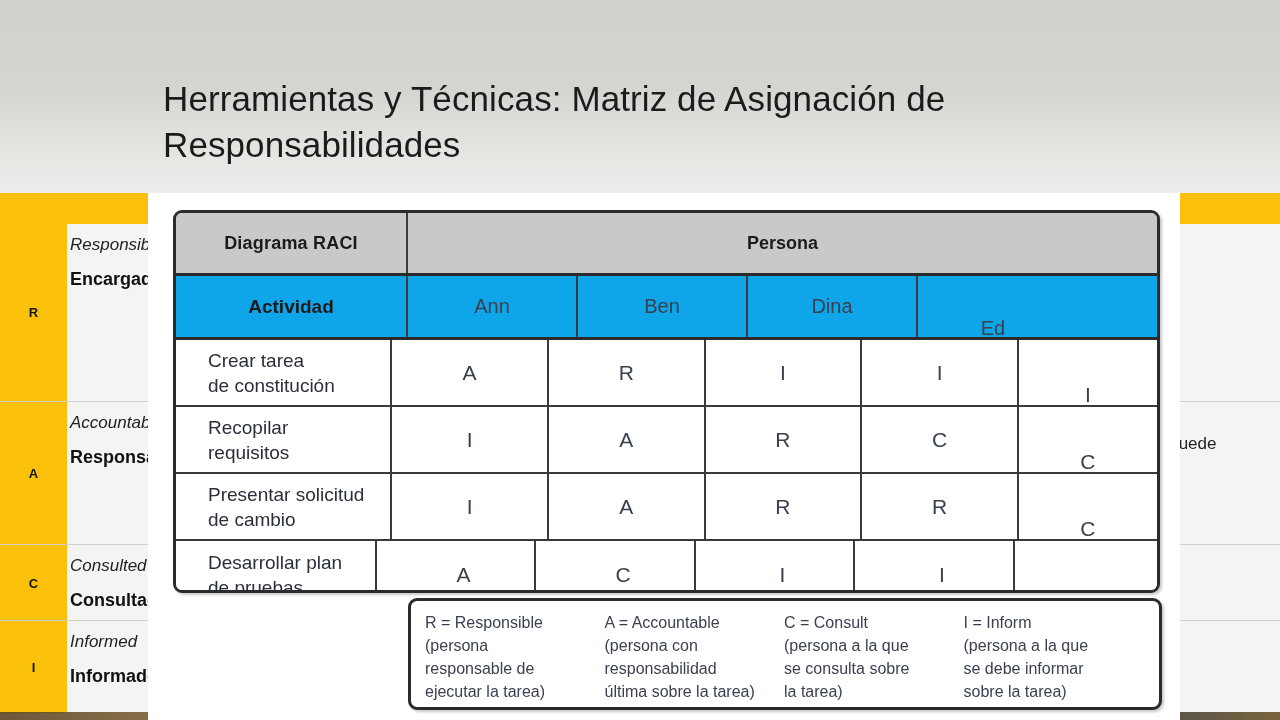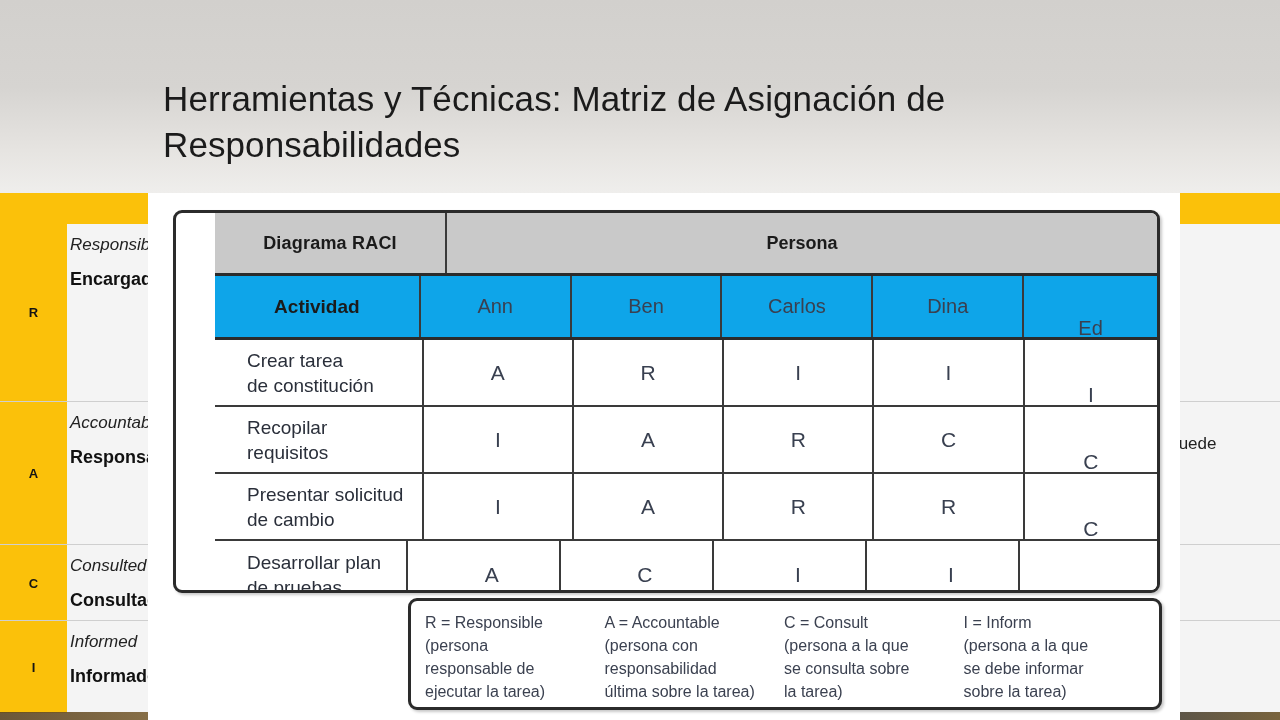--- a/index.html
+++ b/index.html
@@ -147,21 +147,20 @@
     left: 25px;     
     top: 17px;      
     width: 987px;   
     height: 383px;  
     border: 3px solid #2b2b2b;
     border-radius: 9px;
     box-sizing: border-box;
     background: #ffffff;
     overflow: hidden;
     box-shadow: 2px 2px 3px rgba(0,0,0,0.22);
-    padding-left: 39px;
   }
   .rt-row {
     display: flex;
     width: 100%;
     box-sizing: border-box;
   }
   .rt-row.head1 { height: 63px; background: #c9c9c9; border-bottom: 3px solid #2b2b2b; }
   .rt-row.head2 { height: 64px; background: #0ea5e9; border-bottom: 3px solid #2b2b2b; }
   .rt-row.body  { height: 67px; background: #ffffff; border-bottom: 2px solid #3a3a3a; }
   .rt-row.body.last { border-bottom: none; gap: 16px; }
@@ -306,21 +305,20 @@
 
       <div class="rt-row head1">
         <div class="rt-cell c-act hd-raci">Diagrama RACI</div>
         <div class="hd-persona">Persona</div>
       </div>
 
       <div class="rt-row head2">
         <div class="rt-cell c-act hd-actividad">Actividad</div>
         <div class="rt-cell c-p hd-person">Ann</div>
         <div class="rt-cell c-p hd-person">Ben</div>
-        <div class="rt-cell c-p hd-person">Carlos</div>
         <div class="rt-cell c-p hd-person">Dina</div>
         <div class="rt-cell c-p last hd-person">Ed</div>
       </div>
 
       <div class="rt-row body">
         <div class="rt-cell c-act task-cell">Crear tarea
 de constitución</div>
         <div class="rt-cell c-p mark-cell">A</div>
         <div class="rt-cell c-p mark-cell">R</div>
         <div class="rt-cell c-p mark-cell">I</div>

